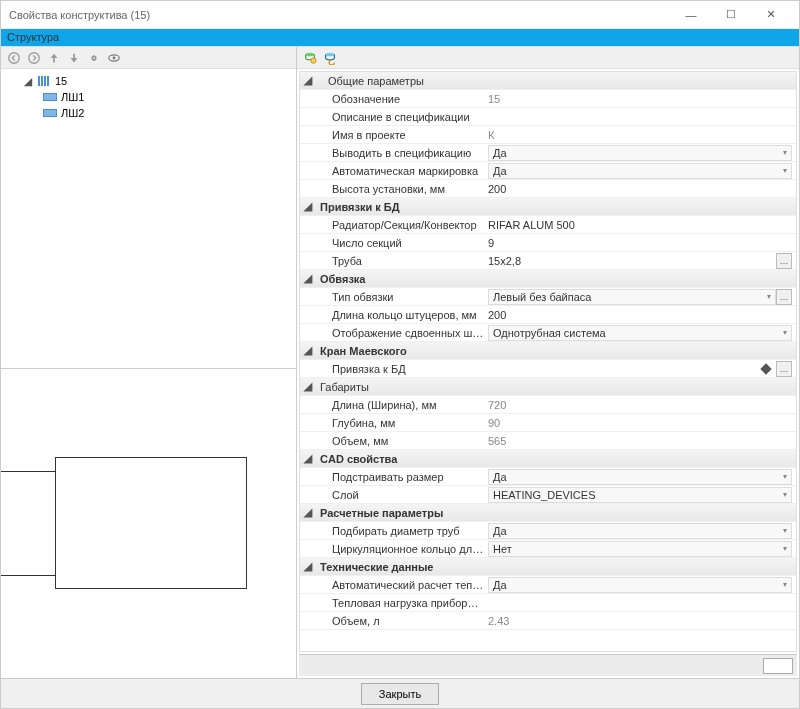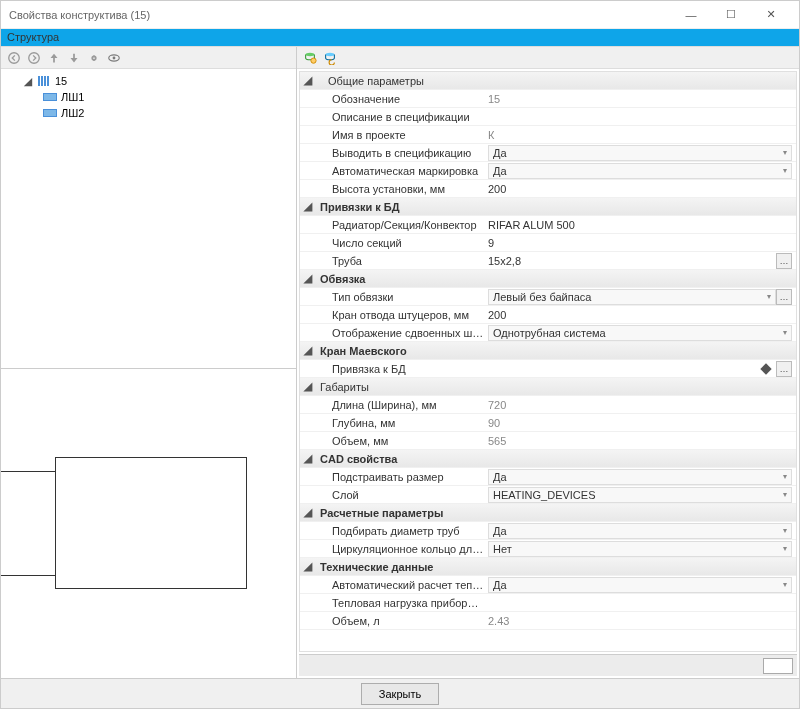--- a/index.html
+++ b/index.html
@@ -224,21 +224,21 @@
             <div class="gval ">
               <div class="dd" style="flex:1">
                 <span>Левый без байпаса</span>
                 <span class="car">▾</span>
               </div>
               <div class="ell-btn">…</div>
             </div>
           </div>
           <div class="grow gprop">
             <span class="gexp"></span>
-            <span class="glabel">Кран отвода штуцеров, мм</span>
+            <span class="glabel">Длина кольцо штуцеров, мм</span>
             <div class="gval ">
               <span>200</span>
             </div>
           </div>
           <div class="grow gprop">
             <span class="gexp"></span>
             <span class="glabel">Отображение сдвоенных штуцеров на…</span>
             <div class="gval ">
               <div class="dd">
                 <span>Однотрубная система</span>

